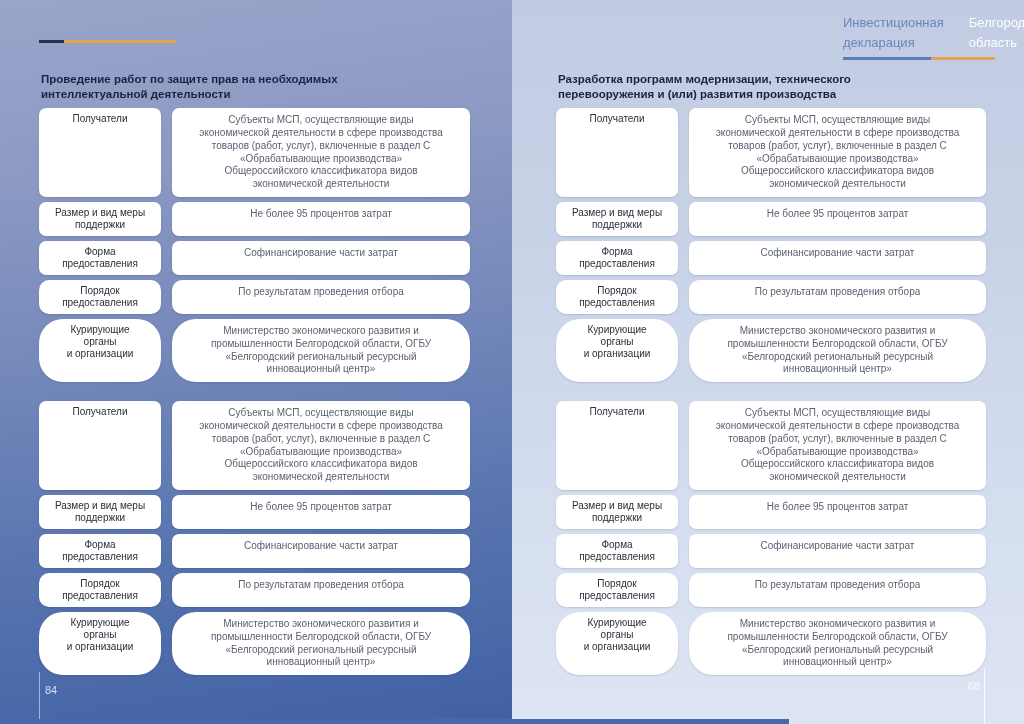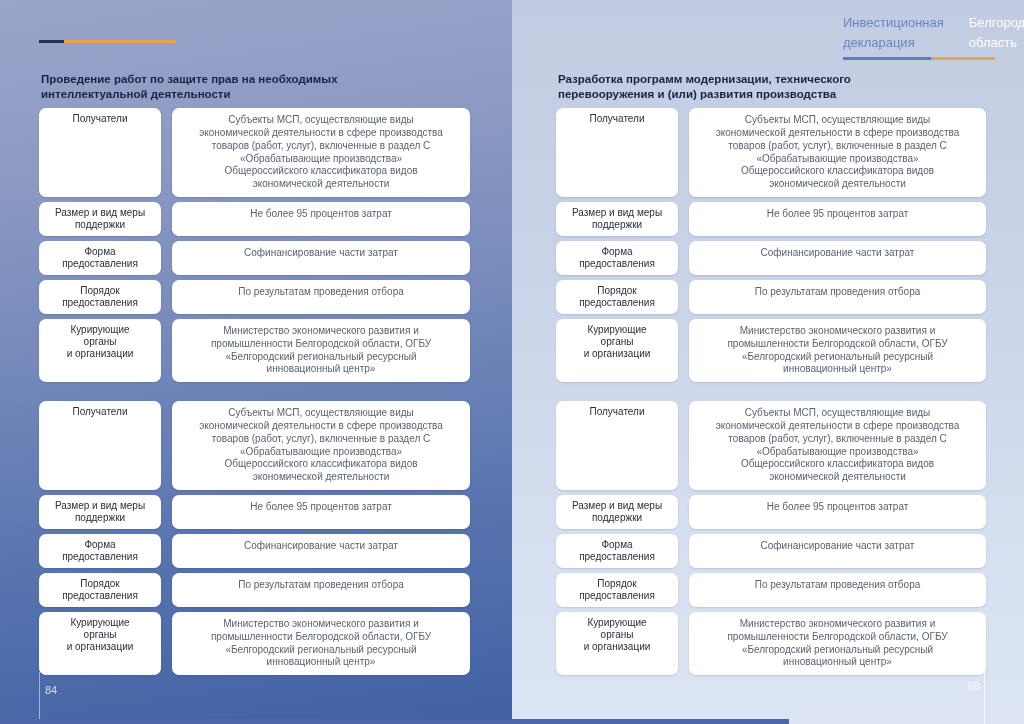--- a/index.html
+++ b/index.html
@@ -43,22 +43,22 @@
   .row{display:flex;gap:11px;margin-bottom:5px;text-align:center;}
   .cell{
     background:#ffffff;border-radius:7px;box-sizing:border-box;
     white-space:pre-line;box-shadow:0 1px 2px rgba(25,35,75,0.15);
   }
   .cell.label{flex:0 0 122px;padding:5px 10px;font-size:10px;line-height:1.2;color:#2c2f3a;}
   .cell.value{flex:1;padding:6px 26px;font-size:10px;line-height:1.28;color:#5b6170;}
   .rows .row:nth-child(1) .cell{min-height:74px;}
   .rows .row:nth-child(2) .cell{min-height:31px;}
   .rows .row:nth-child(3) .cell{min-height:32px;}
-  .rows .row:nth-child(4) .cell{min-height:32px;}
-  .rows .row:nth-child(5) .cell{min-height:54px;}
+  .rows .row:nth-child(4) .cell{min-height:32px;border-radius:10px;}
+  .rows .row:nth-child(5) .cell{min-height:54px;border-radius:24px;}
 
   
   .pn{position:absolute;font-size:11px;}
   .pn.pn-left{left:45px;bottom:28px;color:#d8dfee;}
   .pn.pn-right{right:44px;bottom:32px;color:#f7f9ff;}
   .pn-rule{position:absolute;bottom:0;width:1px;}
   .pn-rule.rule-left{left:39px;height:52px;background:rgba(255,255,255,0.5);}
   .pn-rule.rule-right{right:39px;height:56px;background:rgba(255,255,255,0.8);}
 
   

